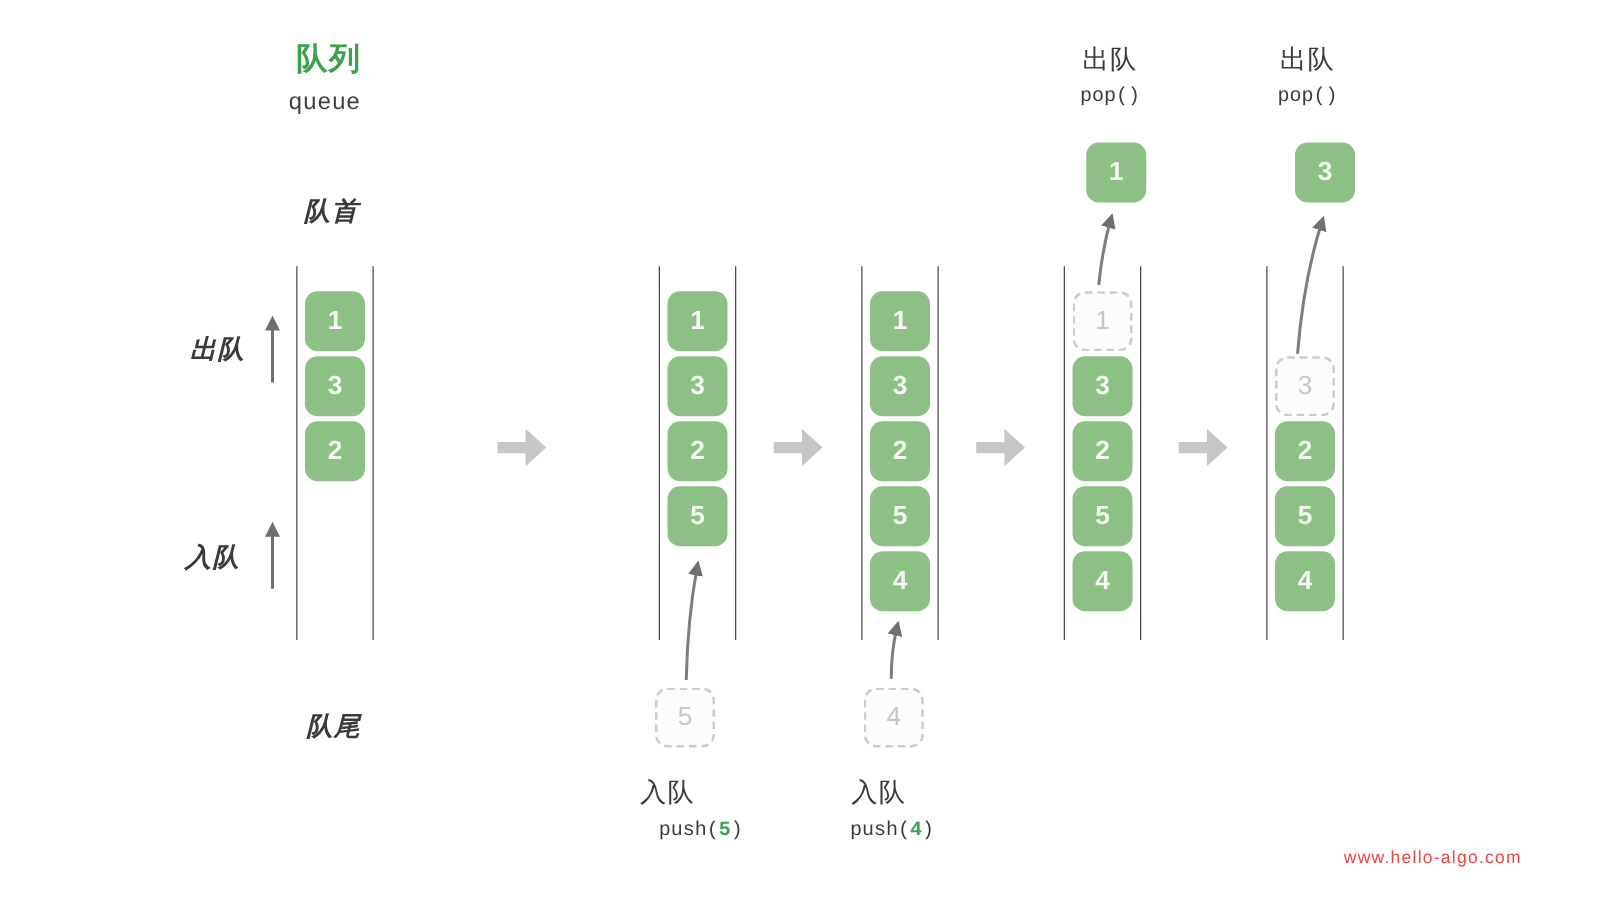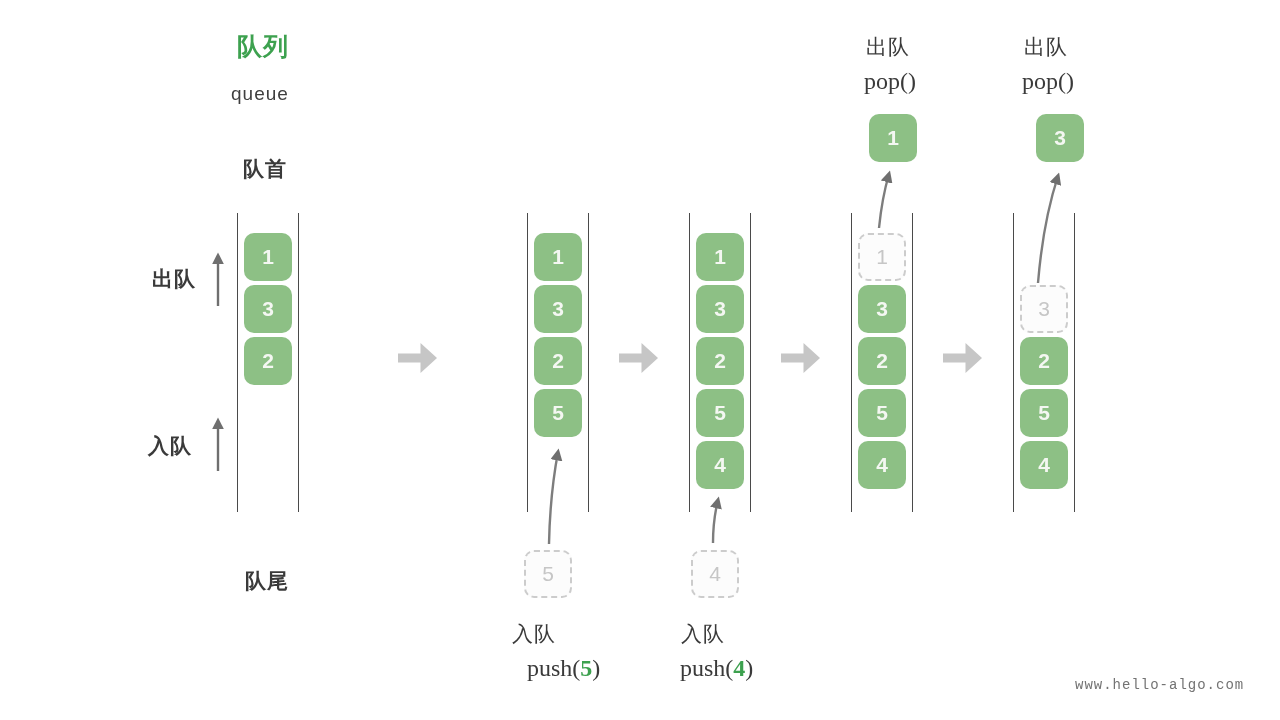--- a/index.html
+++ b/index.html
@@ -1,40 +1,40 @@
 <!DOCTYPE html>
 <html><head>
 <meta charset="utf-8">
 <style>
   html,body{margin:0;padding:0;background:#fff;}
   .canvas{position:relative;width:1280px;height:720px;background:#ffffff;
           font-family:"Liberation Sans",sans-serif;overflow:hidden;}
 
   
   .title-zh{position:absolute;left:237px;top:30px;font-size:25px;font-weight:bold;color:#3da14f;letter-spacing:1px;}
-  .title-en{position:absolute;left:231px;top:71px;font-size:19px;color:#3f3f3f;letter-spacing:1px;margin-top:12px;}
-  .zh-bold{position:absolute;font-size:21px;font-weight:bold;color:#3a3a3a;letter-spacing:1px;}
+  .title-en{position:absolute;left:231px;top:71px;font-size:19px;color:#3f3f3f;letter-spacing:1px;}
+  .zh-bold{position:absolute;font-size:21px;font-weight:bold;color:#3a3a3a;letter-spacing:1px;font-style:italic;}
   .op-label{position:absolute;font-size:21px;color:#3a3a3a;letter-spacing:1px;}
-  .op-code{position:absolute;font-family:Liberation Serif, serif;font-size:24px;color:#3a3a3a;}
+  .op-code{position:absolute;font-family:Liberation Mono, monospace;font-size:16px;color:#3a3a3a;}
   .op-code .arg{color:#3da14f;font-weight:bold;}
 
   
   .col{position:absolute;top:213px;width:62px;height:299px;box-sizing:border-box;
        border-left:1px solid #4a4a4a;border-right:1px solid #4a4a4a;}
   .cell{position:absolute;left:6px;width:48px;height:48px;border-radius:10px;
         background:#8dc085;color:#f4f7f2;font-weight:bold;font-size:21px;
         display:flex;align-items:center;justify-content:center;}
   .ghost{position:absolute;left:6px;width:48px;height:48px;border-radius:10px;box-sizing:border-box;
          border:2px dashed #cccccc;background:#fcfcfc;color:#c6c6c6;font-size:21px;
          display:flex;align-items:center;justify-content:center;}
   .free{left:auto;} 
 
   .overlay{position:absolute;left:0;top:0;pointer-events:none;}
-  .watermark{position:absolute;left:1075px;top:677px;font-family:Liberation Mono, monospace;
-             font-size:14px;color:#737373;letter-spacing:1px;}
+  .watermark{position:absolute;left:1075px;top:677px;font-family:Liberation Sans, sans-serif;
+             font-size:14px;color:#ef4444;letter-spacing:1px;}
 </style>
 </head>
 <body>
 
 <div class="canvas">
 
   <div class="title-zh">队列</div>
   <div class="title-en">queue</div>
   <div class="zh-bold" style="left:243px;top:155px;">队首</div>
   <div class="zh-bold" style="left:245px;top:538px;margin-top:29px;">队尾</div>

